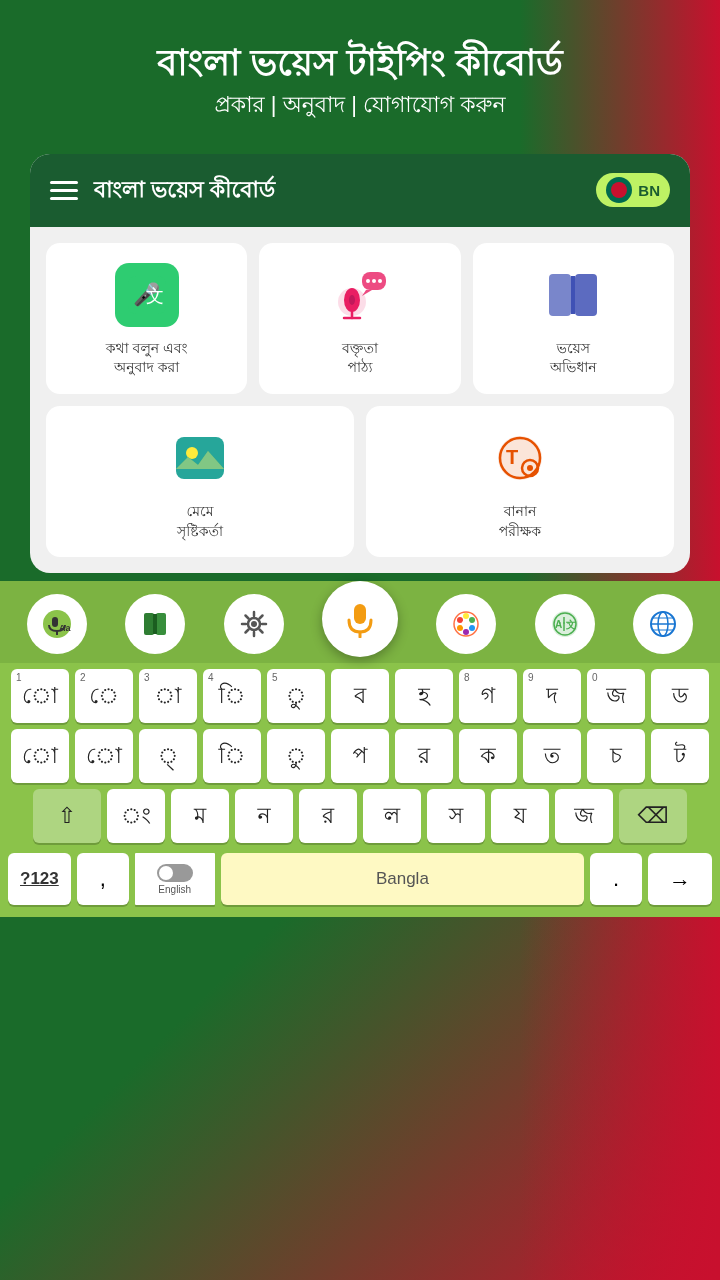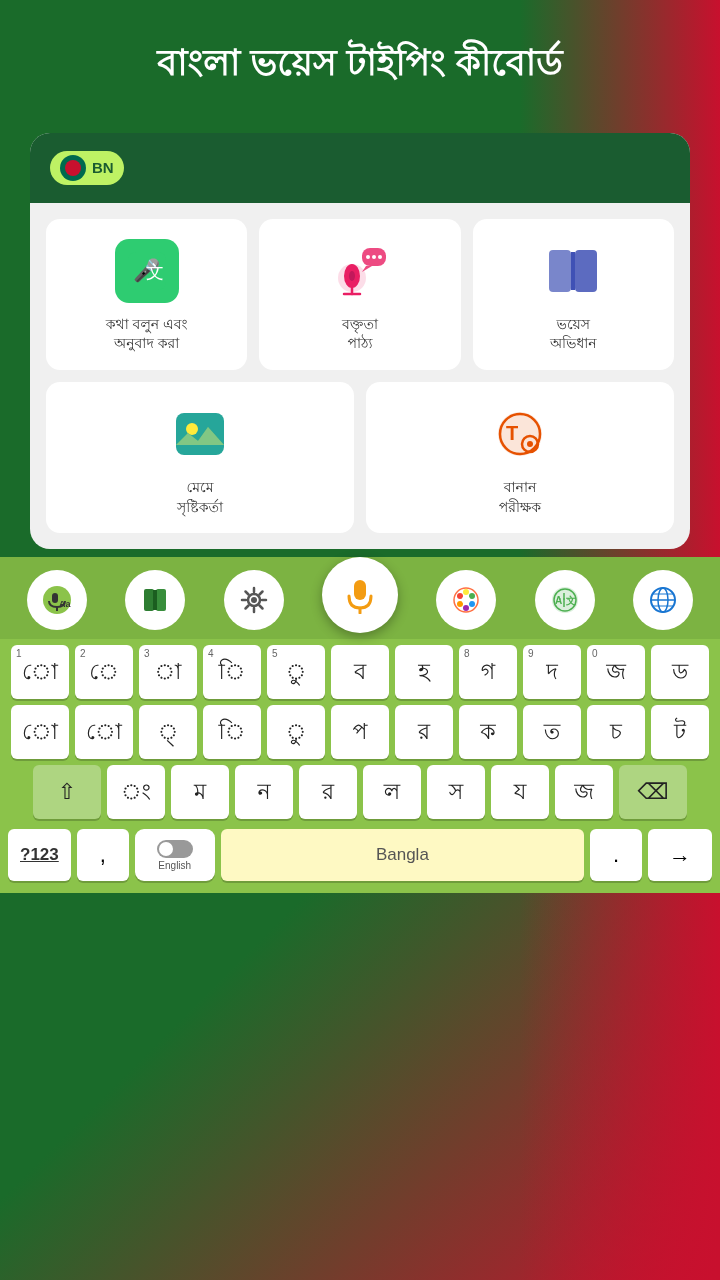--- a/index.html
+++ b/index.html
@@ -34,21 +34,20 @@
       z-index: 1;
       text-align: center;
       padding: 40px 60px 20px;
     }
 
     .header-title {
       color: white;
       font-size: 36px;
       font-weight: 900;
       line-height: 1.3;
-      margin-bottom: 16px;
       text-align: center;
     }
 
     .header-subtitle {
       color: white;
       font-size: 22px;
       font-weight: 500;
     }
 
     
@@ -311,21 +310,21 @@
       display: flex;
       align-items: center;
       justify-content: center;
       font-size: 22px;
       cursor: pointer;
       box-shadow: 0 2px 0 rgba(0,0,0,0.2);
     }
 
     .key-toggle {
       background: white;
-      border-radius: 9px;
+      border-radius: 1px;
       width: 80px;
       height: 52px;
       display: flex;
       flex-direction: column;
       align-items: center;
       justify-content: center;
       cursor: pointer;
       box-shadow: 0 2px 0 rgba(0,0,0,0.2);
       gap: 2px;
     }
@@ -397,25 +396,34 @@
 
   </style>
 </head>
 <body>
 
 <div class="bg-gradient"></div>
 <div class="bg-right-red"></div>
 
 <div class="header-area">
   <div class="header-title">বাংলা ভয়েস টাইপিং কীবোর্ড</div>
+  <div class="header-subtitle">প্রকার | অনুবাদ | যোগাযোগ করুন</div>
 </div>
 
 <div class="main-card">
 
   <div class="app-bar">
+    <div class="app-bar-left">
+      <div class="hamburger-icon">
+        <span></span>
+          <span></span>
+          <span></span>
+      </div>
+      <span class="app-bar-title">বাংলা ভয়েস কীবোর্ড</span>
+    </div>
     <div class="flag-badge">
       <div class="flag-circle">
         <div class="flag-circle-red"></div>
       </div>
       <span class="flag-text">BN</span>
     </div>
   </div>
 
   <div class="grid-content">
 

